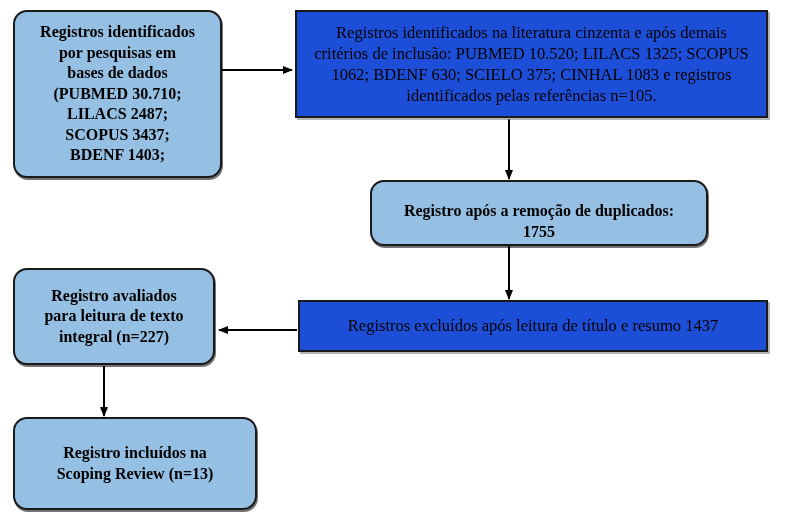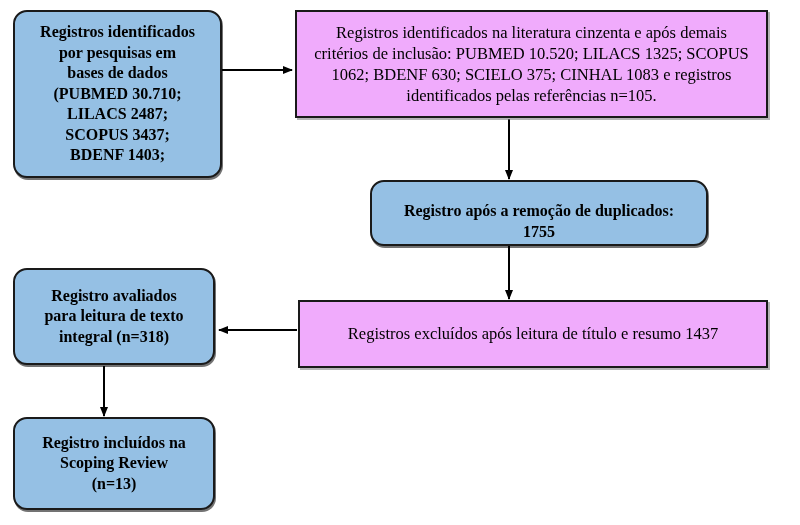--- a/index.html
+++ b/index.html
@@ -27,21 +27,21 @@
   }
   .node-blue {
     background: #95c0e4;
     border: 2px solid #1a1a1a;
     border-radius: 14px;
     font-weight: bold;
     font-size: 16px;
     box-shadow: 1px 2px 0 rgba(0,0,0,0.55);
   }
   .node-white {
-    background: #f0abfc;
+    background: #1d4ed8;
     border: 2px solid #1a1a1a;
     border-radius: 0;
     font-weight: normal;
     font-size: 16.5px;
     box-shadow: 2px 2px 0 rgba(120,120,120,0.55);
   }
   .node-inner {
     padding: 2px 24px;
     white-space: pre-line;
   }
@@ -83,24 +83,24 @@
 
   <div class="node node-white" style="left:295px; top:10px; width:473px; height:108px; font-size:16.5px;">
     <div class="node-inner" style="padding:0 12px;">Registros identificados na literatura cinzenta e após demais critérios de inclusão: PUBMED 10.520; LILACS 1325; SCOPUS 1062; BDENF 630; SCIELO 375; CINHAL 1083 e registros identificados pelas referências n=105.</div>
   </div>
 
   <div class="node node-blue" style="left:370px; top:180px; width:338px; height:66px;align-items:flex-end;">
     <div class="node-inner">Registro após a remoção de duplicados: 1755</div>
   </div>
 
   <div class="node node-blue" style="left:13px; top:268px; width:202px; height:97px;">
-    <div class="node-inner">Registro avaliados para leitura de texto integral (n=318)</div>
+    <div class="node-inner">Registro avaliados para leitura de texto integral (n=227)</div>
   </div>
 
-  <div class="node node-white" style="left:298px; top:300px; width:470px; height:68px; font-size:16.5px;">
+  <div class="node node-white" style="left:298px; top:300px; width:470px; height:52px; font-size:16.5px;">
     <div class="node-inner" style="padding:0 12px;">Registros excluídos após leitura de título e resumo 1437</div>
   </div>
 
-  <div class="node node-blue" style="left:13px; top:417px; width:202px; height:93px;">
+  <div class="node node-blue" style="left:13px; top:417px; width:244px; height:93px;">
     <div class="node-inner">Registro incluídos na Scoping Review (n=13)</div>
   </div>
 
 </div>
 
 </body></html>

